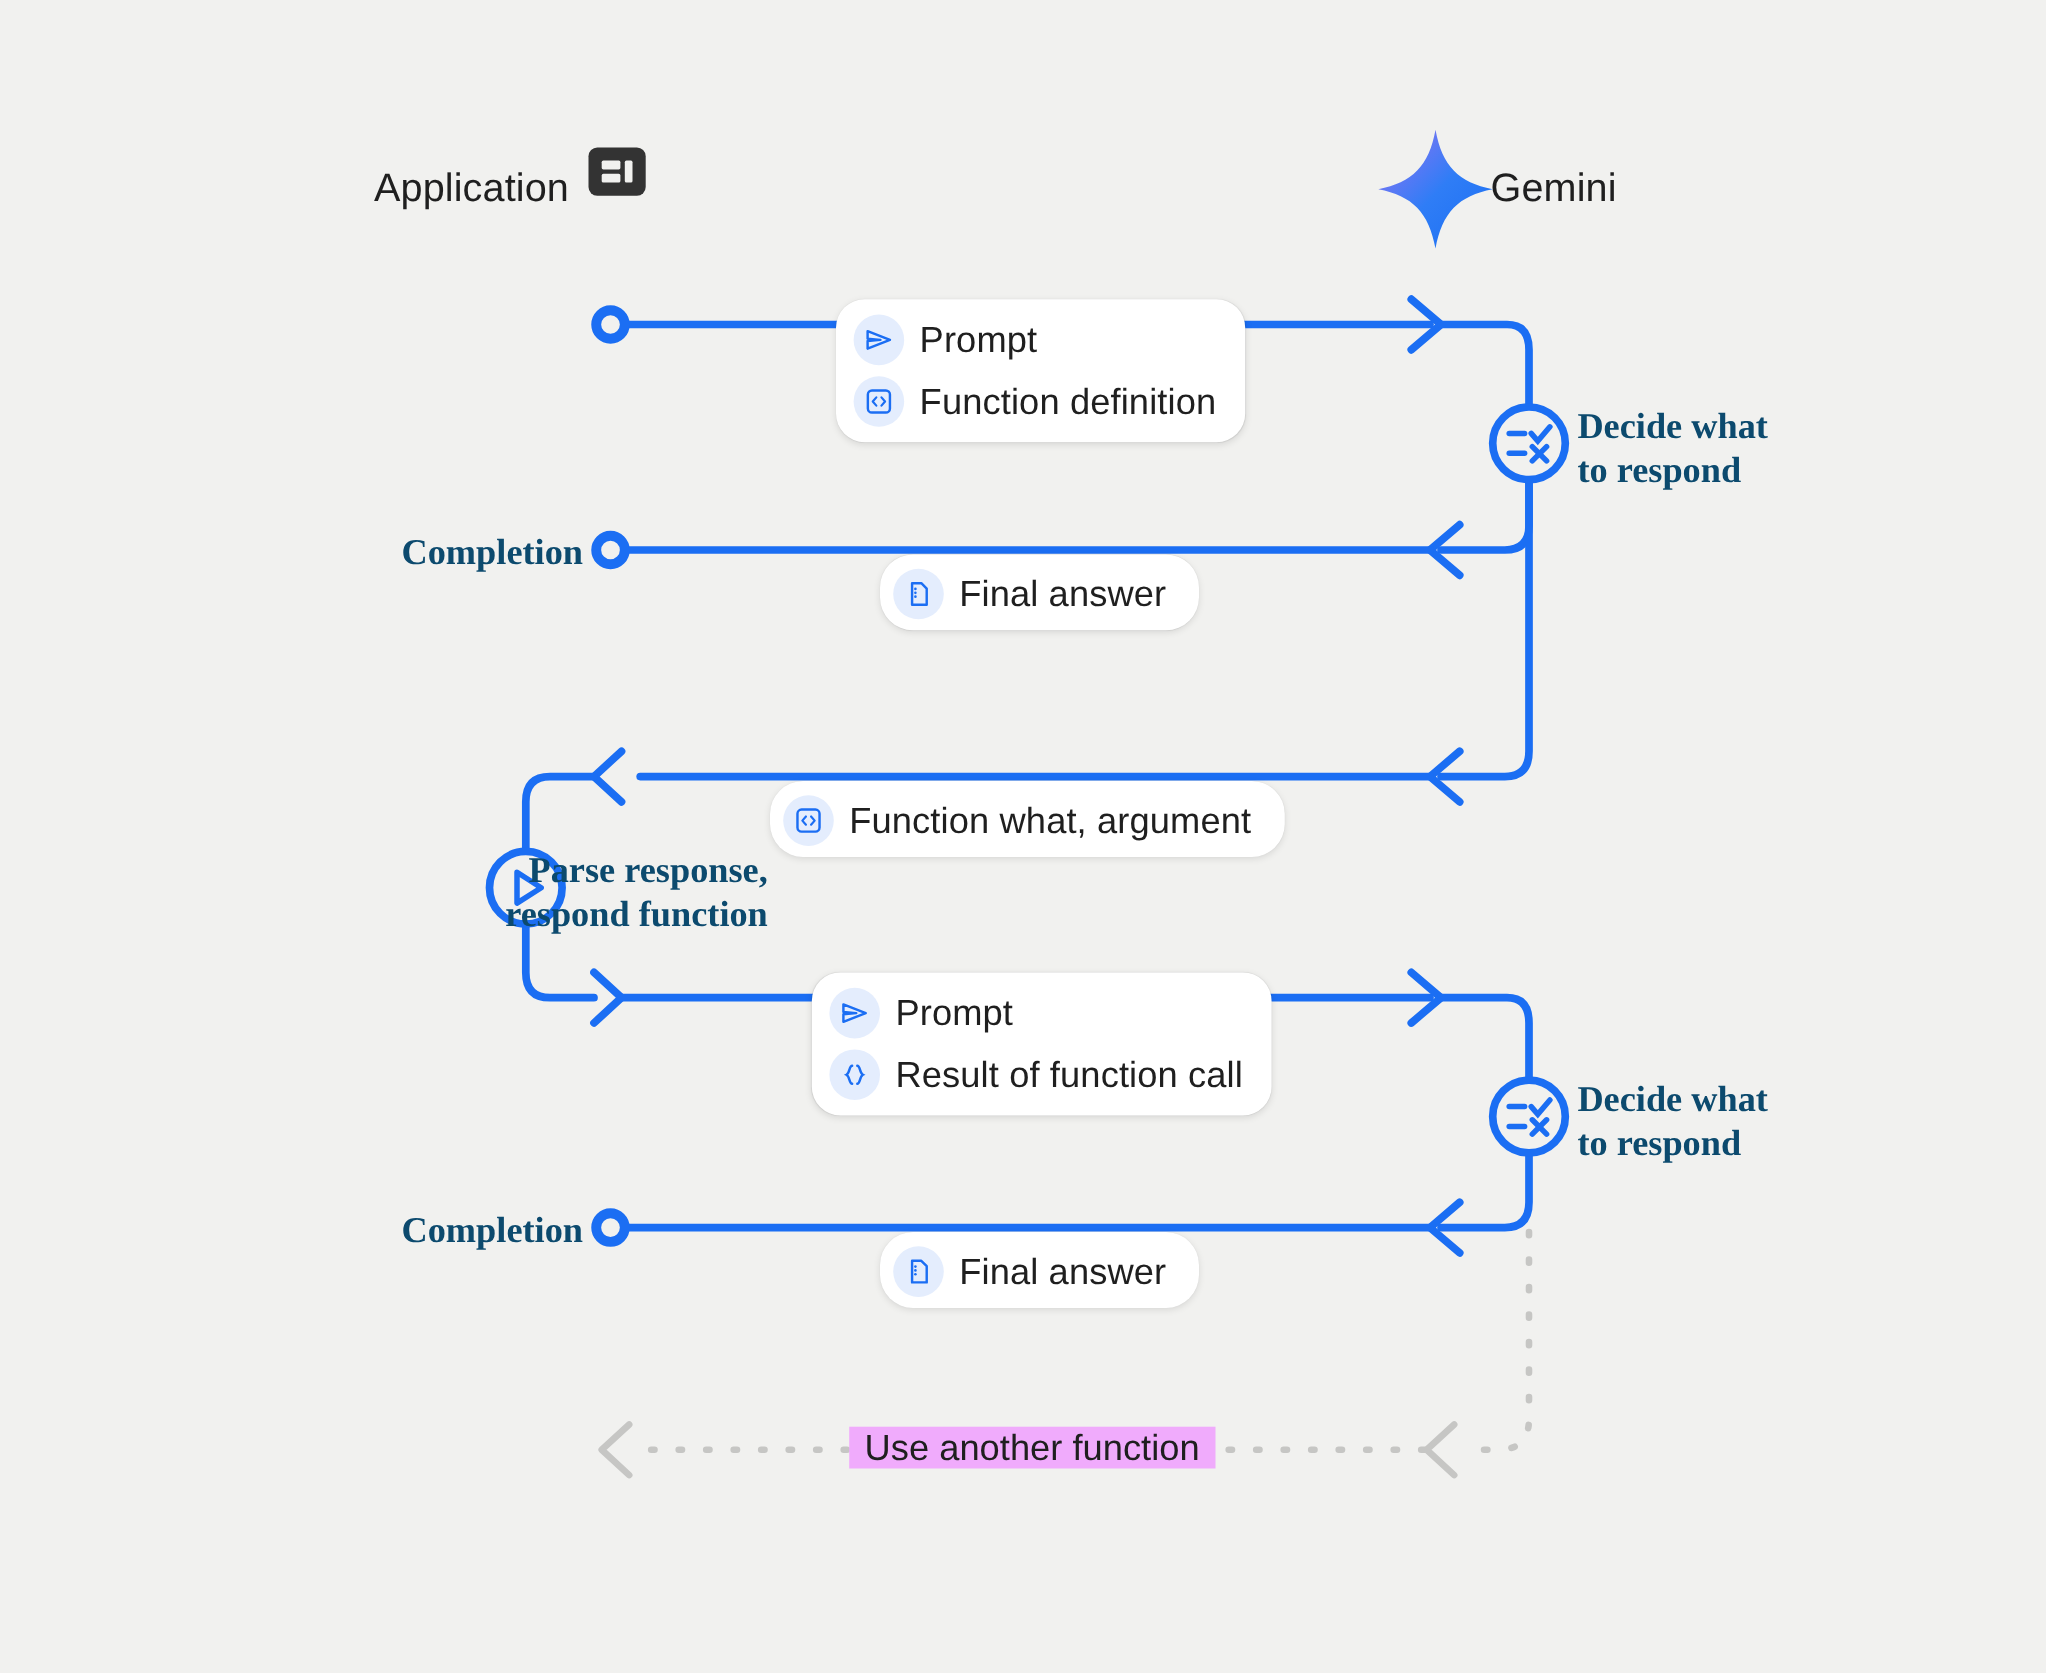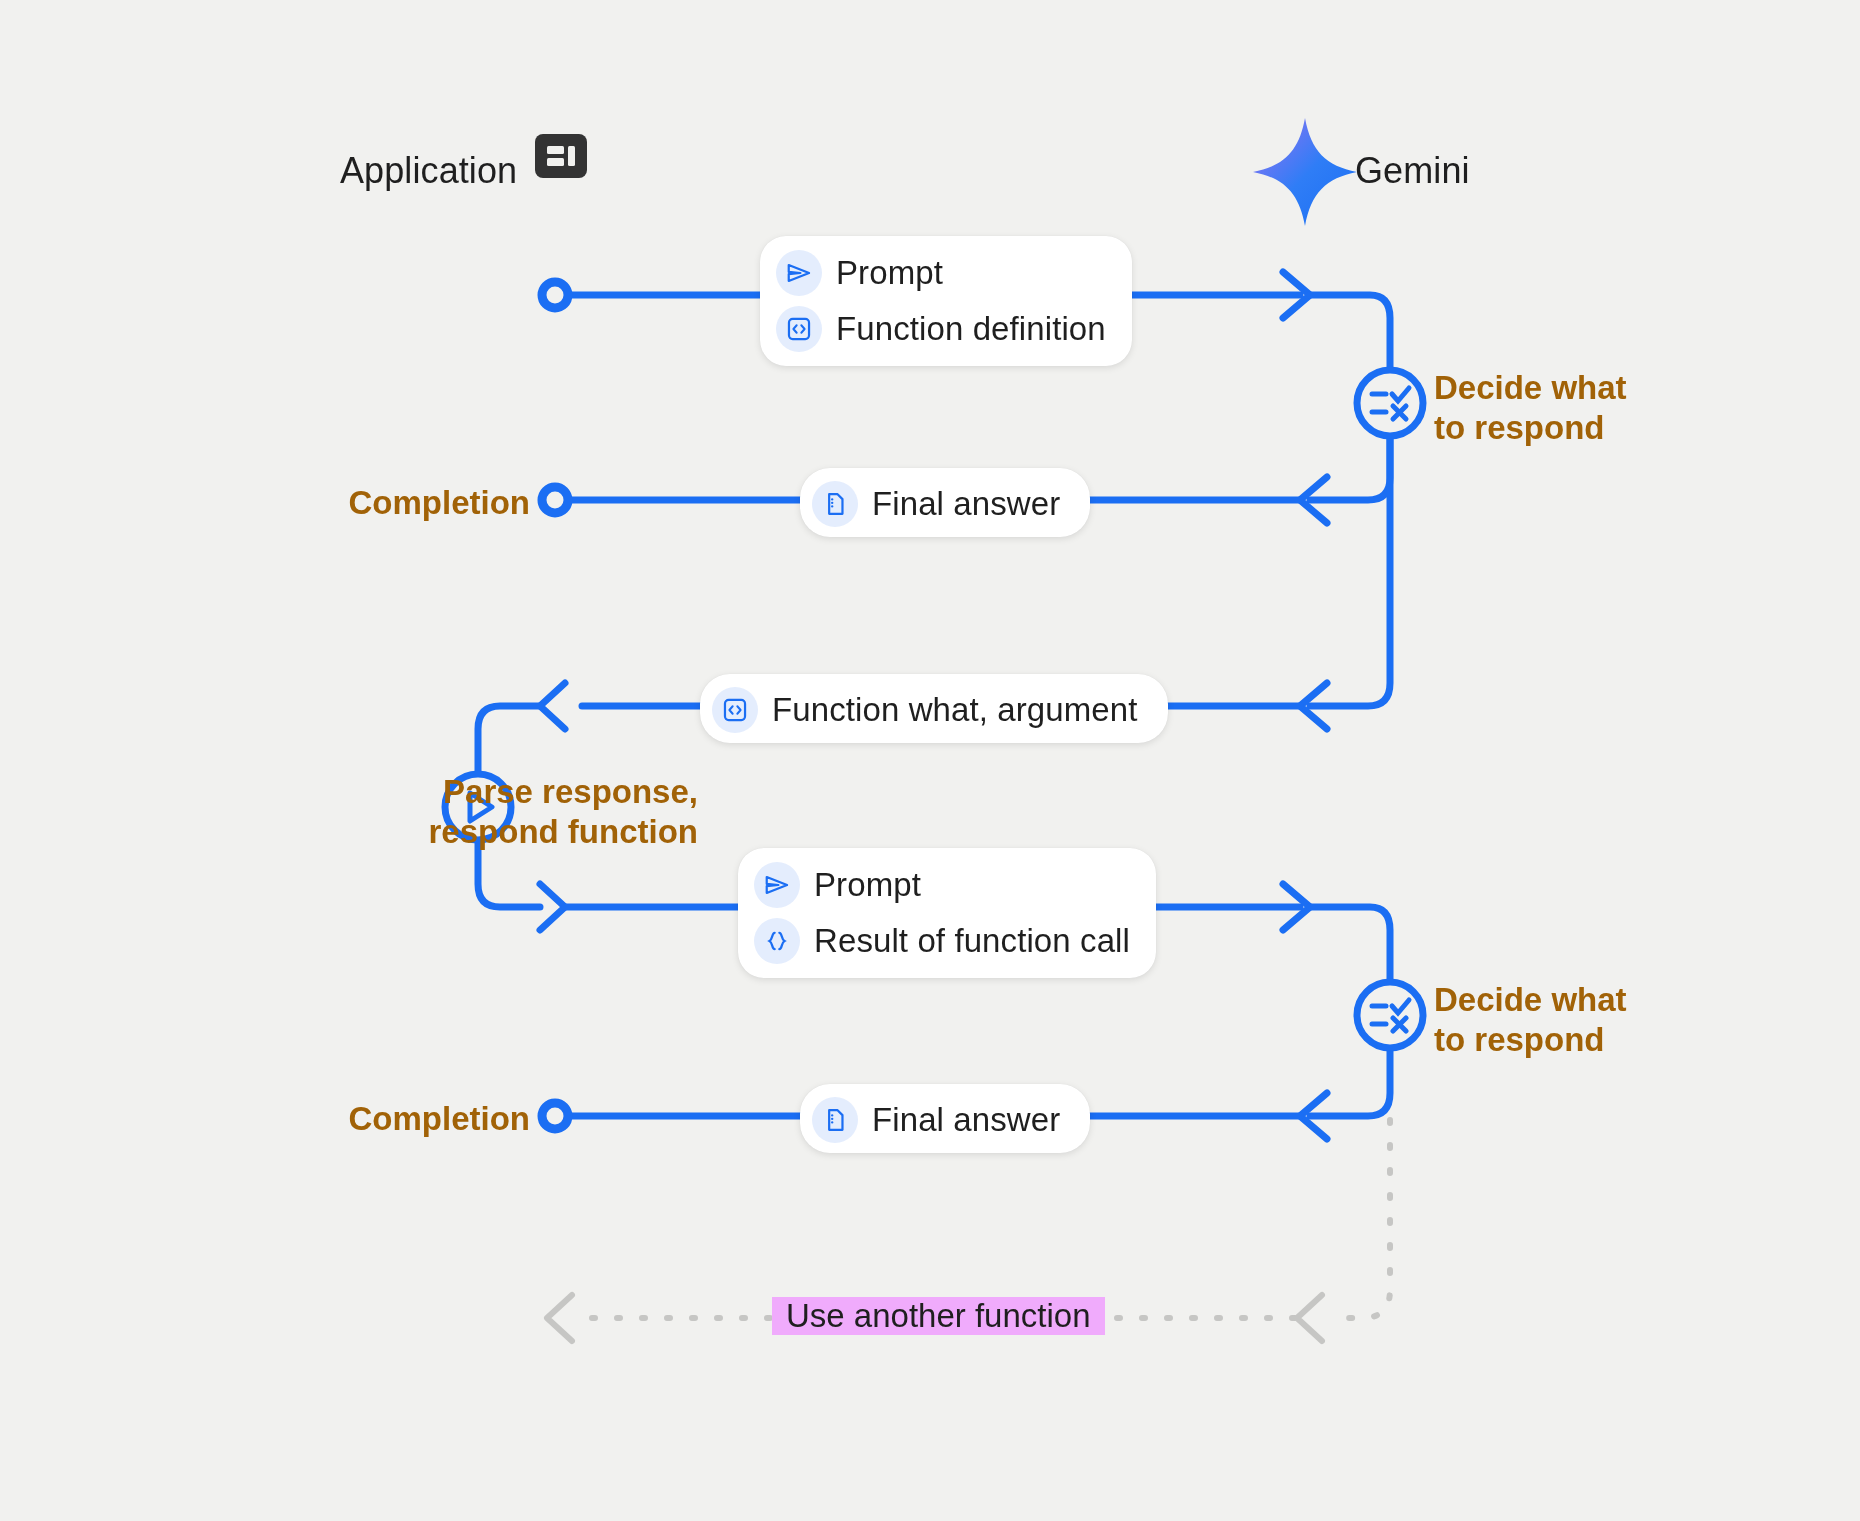--- a/index.html
+++ b/index.html
@@ -57,20 +57,21 @@
   .card {
     position: absolute;
     background: #ffffff;
     border-radius: 26px;
     box-shadow: 0 2px 7px rgba(0,0,0,0.10), 0 0 1px rgba(0,0,0,0.08);
     padding: 14px 26px 14px 16px;
     display: flex;
     flex-direction: column;
     gap: 10px;
     z-index: 5;
+    margin-top: 36px;
   }
   .card.single {
     border-radius: 30px;
     padding: 13px 30px 10px 12px;
   }
   .crow {
     display: flex;
     align-items: center;
     gap: 14px;
     white-space: nowrap;
@@ -86,25 +87,26 @@
     background: #e4edfd;
     flex: 0 0 auto;
     display: inline-flex;
     align-items: center;
     justify-content: center;
   }
 
   
   .side-label {
     position: absolute;
-    color: #a16207;
+    color: #0c4a6e;
     font-size: 33px;
     line-height: 1.22;
     white-space: pre-line;
     z-index: 4;
+    font-family: Liberation Serif, serif;
   }
   .side-label.right { text-align: left; font-weight: 700; }
   .side-label.left  { text-align: right; font-weight: 700; }
 
   .loop-label {
     position: absolute;
     font-size: 33px;
     color: #1f1f1f;
     background: #f0abfc;
     padding: 0 14px;

